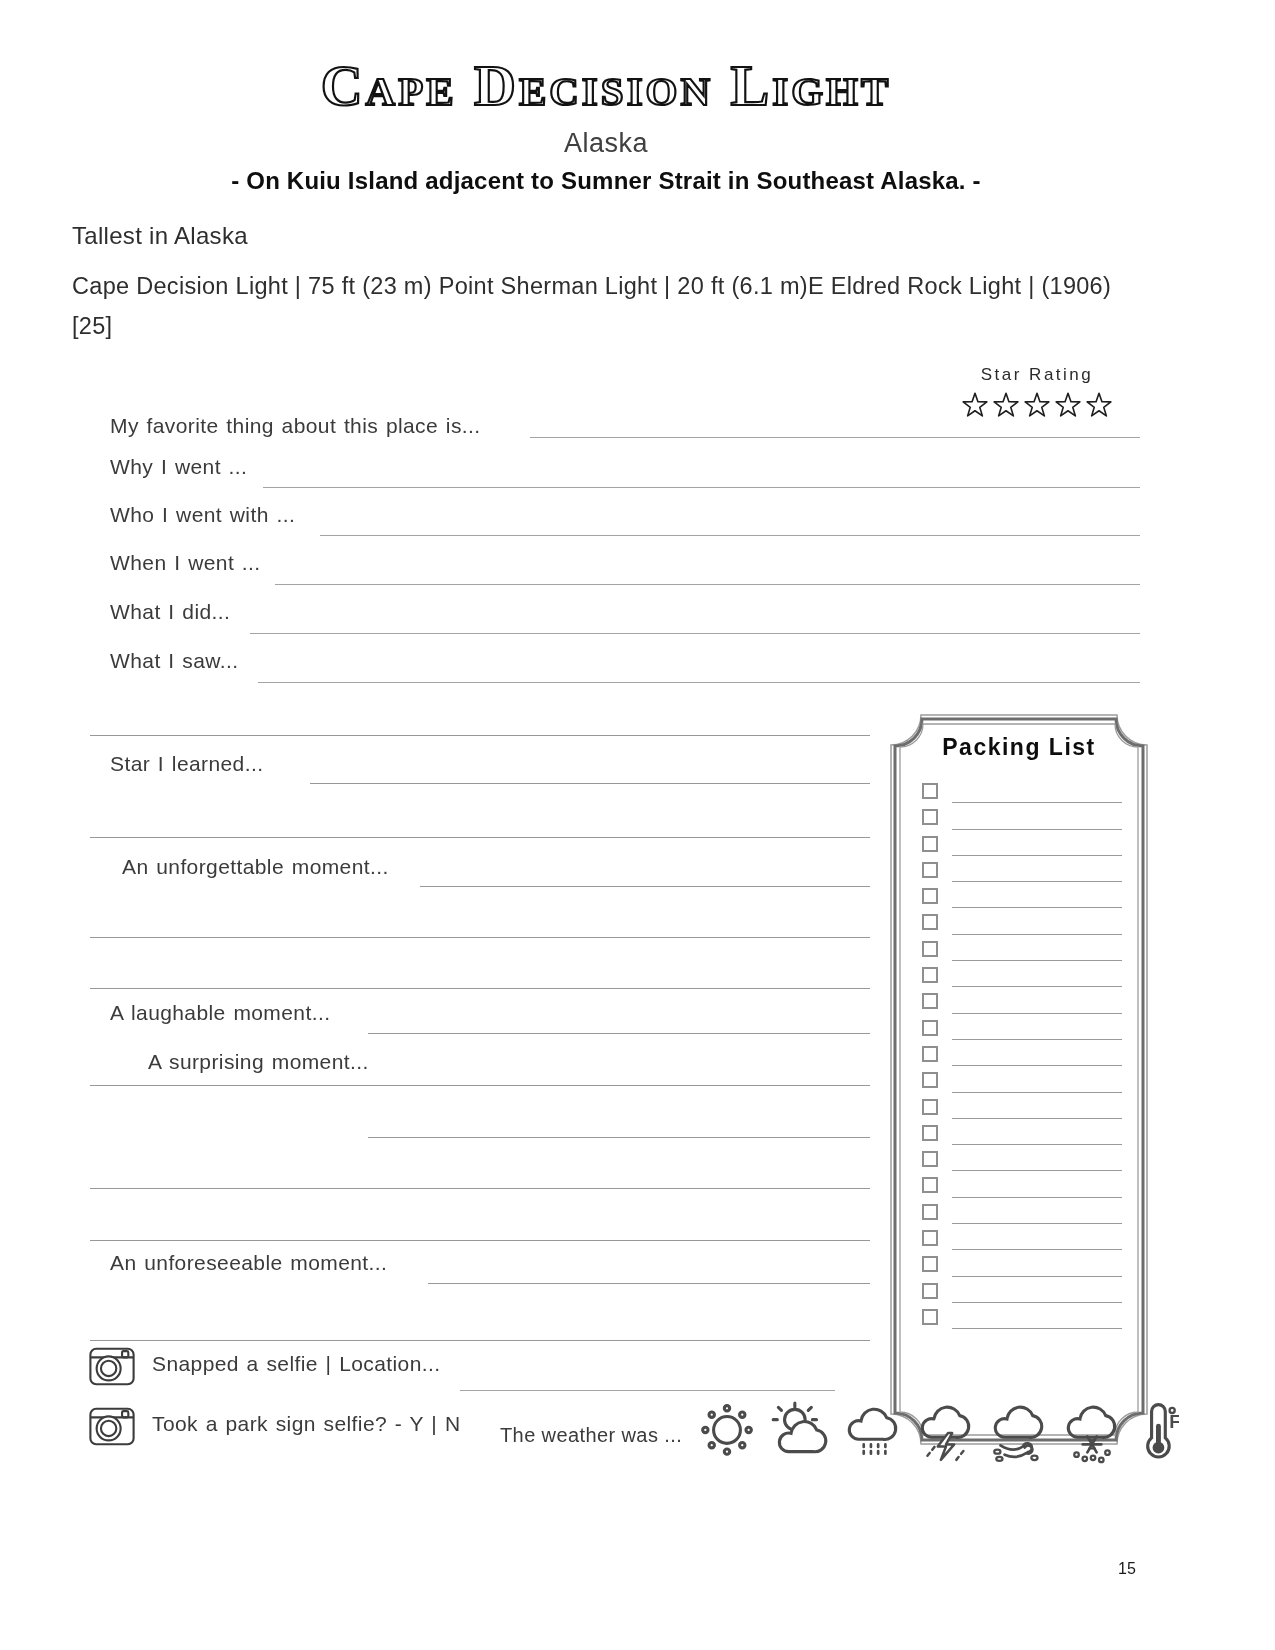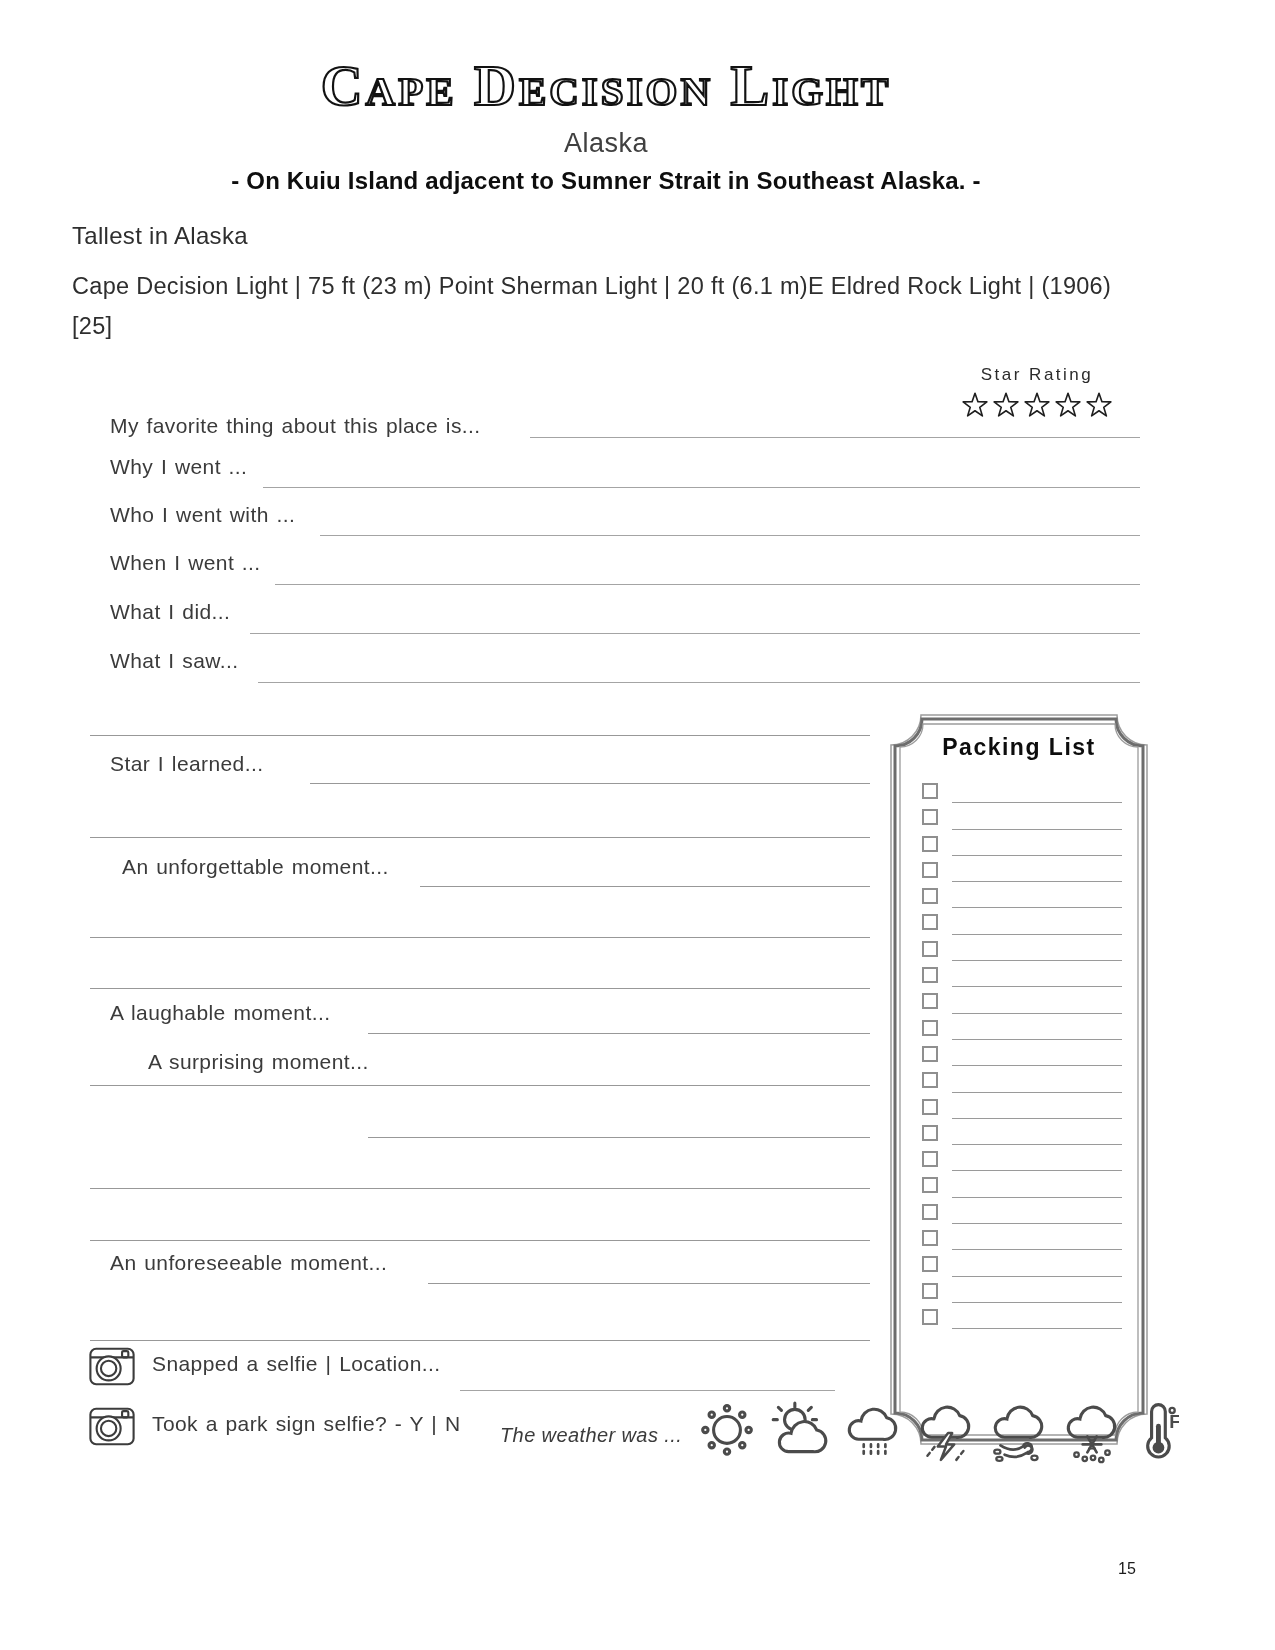--- a/index.html
+++ b/index.html
@@ -49,21 +49,21 @@
   .packing-title{position:absolute;left:0;right:0;top:22px;text-align:center;
     font-size:23px;font-weight:bold;color:#0d0d0d;letter-spacing:1.5px;}
   .pack-rows{position:absolute;left:0;top:66px;right:0;}
   .pack-row{position:relative;height:26.3px;}
   .pack-box{position:absolute;left:34px;top:5px;width:16px;height:16px;
     box-sizing:border-box;border:2px solid #8f8f8f;background:#fff;}
   .pack-line{position:absolute;left:64px;right:28px;bottom:1px;border-bottom:1.6px solid #9a9a9a;}
   
   .camera{position:absolute;width:48px;height:48px;}
   .camera svg{width:48px;height:48px;}
-  .weather-label{position:absolute;left:500px;top:1424px;font-size:20px;color:#3b3b3b;letter-spacing:0.4px;font-style:italic;}
+  .weather-label{position:absolute;left:500px;top:1424px;font-size:20px;color:#3b3b3b;letter-spacing:0.4px;}
   .weather-row{position:absolute;left:694px;top:1398px;width:470px;display:flex;align-items:flex-end;gap:7px;}
   .wicon{width:66px;height:66px;flex:0 0 auto;}
   .wicon.small{width:47px;height:64px;}
   
   .footer-site{position:absolute;left:72px;top:1562px;width:1068px;text-align:center;
     font-size:13.5px;color:#3a3a3a;letter-spacing:1.2px;}
   .page-number{position:absolute;left:1118px;top:1560px;font-size:16px;color:#1c1c1c;}
   svg{display:block;}
 </style>
 </head>

